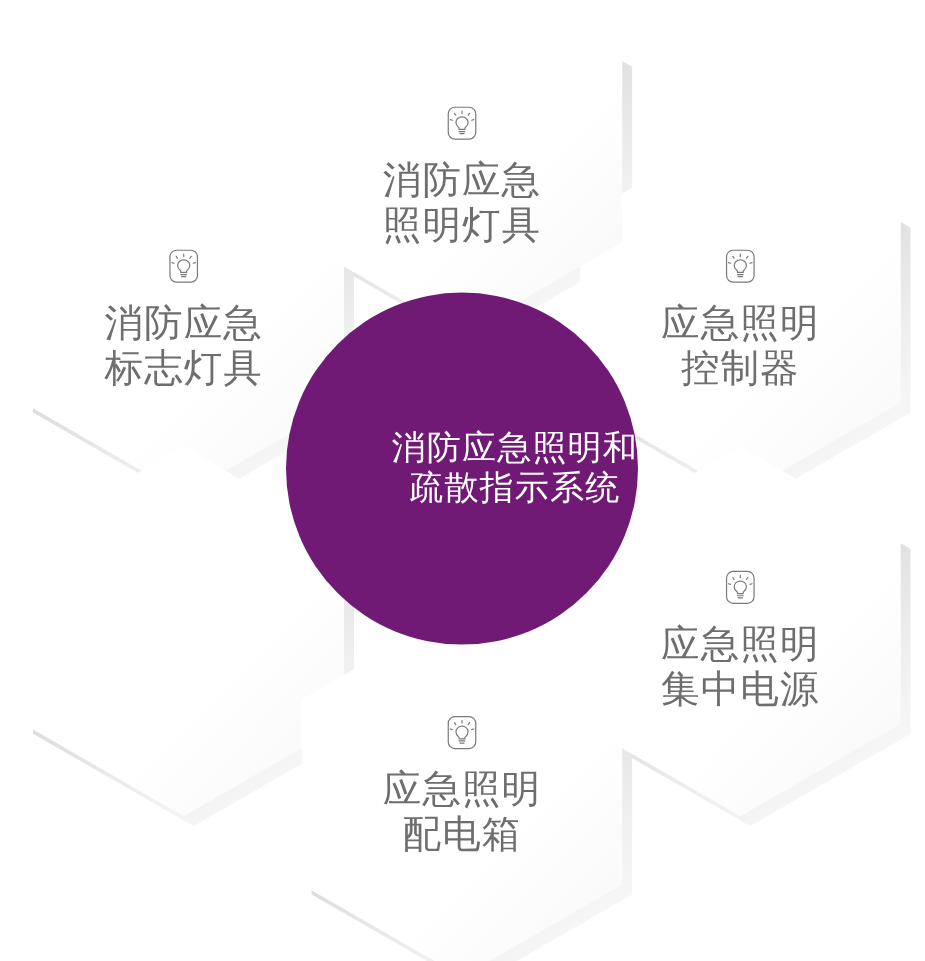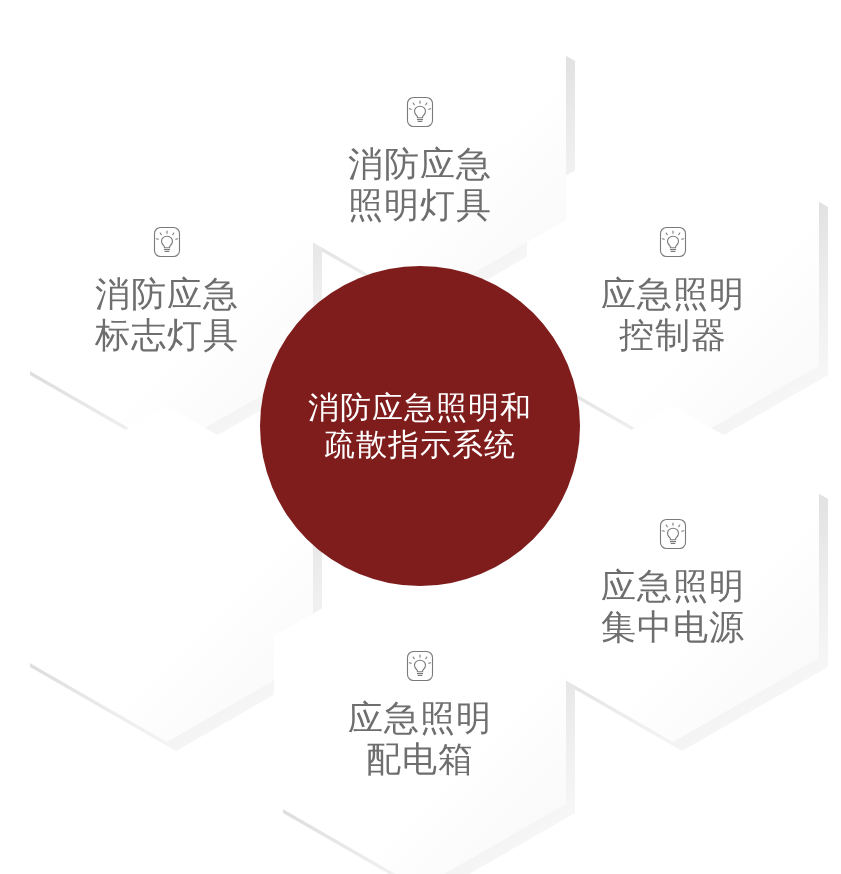--- a/index.html
+++ b/index.html
@@ -267,18 +267,18 @@
             <path d="M16 9.2V7.1M10.3 10.7L9.2 9.0M21.7 10.7l1.1-1.7M7.2 15.3l-1.9-.6M24.8 15.3l1.9-.6"></path>
           </svg>
         </span>
         <div class="hex-label" style="color: rgb(110, 110, 110);">消防应急
 标志灯具</div>
       </div>
     </div>
 
   </div>
 
-  <div id="center-circle" style="background: #7f1d1d;">
+  <div id="center-circle" style="background: #701a75; justify-content: flex-end;">
     <div id="center-label" style="color: rgb(255, 255, 255);">消防应急照明和
 疏散指示系统</div>
   </div>
 
 </div>
 
 </body></html>

